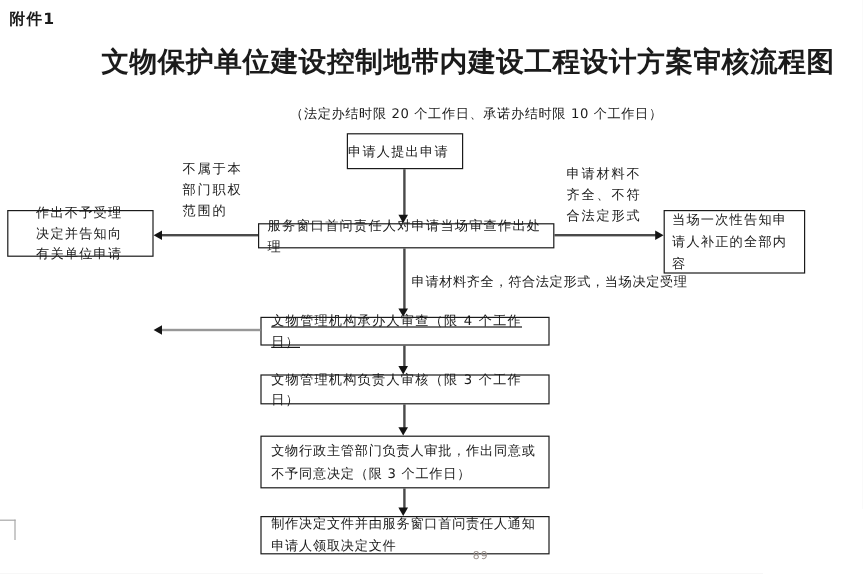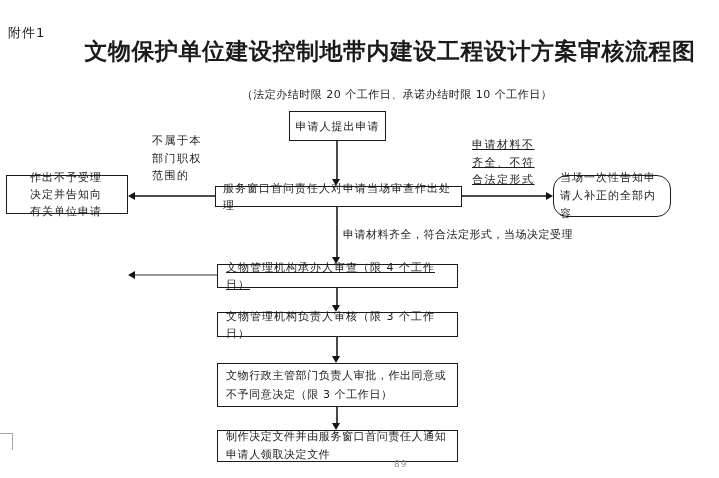--- a/index.html
+++ b/index.html
@@ -5,54 +5,54 @@
   html,body{margin:0;padding:0;background:#f2f2f2;}
   #page{
     position:relative;
     width:719px;height:478px;
     background:#ffffff;
     font-family:"DejaVu Sans","Liberation Sans",sans-serif;
     color:#1b1b1b;
     overflow:hidden;
   }
   .attachment{
-    position:absolute;left:8px;top:24px;
-    font-size:13px;font-weight:normal;letter-spacing:1px;
+    position:absolute;left:8px;top:7px;
+    font-size:13px;font-weight:bold;letter-spacing:1px;
   }
   .title{
     position:absolute;left:40px;top:36px;width:700px;
     text-align:center;
     font-family:"DejaVu Serif","Liberation Serif",serif;
     font-size:23px;font-weight:bold;letter-spacing:0.5px;
   }
   .subtitle{
     position:absolute;left:70px;top:87px;width:654px;
     text-align:center;font-size:11px;letter-spacing:0.5px;
   }
   .box{
     position:absolute;box-sizing:border-box;
     border:1.4px solid #1b1b1b;background:#fff;
     font-size:11px;line-height:17px;letter-spacing:1px;
     display:flex;align-items:center;
   }
   .box .txt{display:block;width:100%;}
-  #box-apply{left:289px;top:111px;width:97px;height:30px;justify-content:center;text-align:center;}
+  #box-apply{left:289px;top:111px;width:97px;height:30px;justify-content:center;}
   #box-window{left:215px;top:186px;width:247px;height:21px;padding-left:7px;}
   #box-reject{left:6px;top:175px;width:122px;height:39px;padding:2px 23px;line-height:17px;}
-  #box-supplement{left:553px;top:175px;width:118px;height:42px;padding:2px 6px;line-height:18px;border-radius:14px;}
+  #box-supplement{left:553px;top:175px;width:118px;height:53px;padding:2px 6px;line-height:18px;}
   #box-survey{left:6px;top:245px;width:122px;height:62px;padding:2px 5px;line-height:19px;letter-spacing:0.5px;}
   #box-handler{left:217px;top:264px;width:241px;height:24px;padding-left:8px;text-decoration:underline;}
   #box-leader{left:217px;top:312px;width:241px;height:25px;padding-left:8px;}
   #box-dept{left:217px;top:363px;width:241px;height:44px;padding:3px 8px;line-height:19px;letter-spacing:0.6px;}
   #box-make{left:217px;top:430px;width:241px;height:32px;padding:3px 8px;line-height:18px;letter-spacing:0.6px;}
   .side-label{
     position:absolute;font-size:11px;line-height:17.5px;letter-spacing:1.5px;
   }
   #label-scope{left:152px;top:132px;width:56px;}
-  #label-incomplete{left:472px;top:136px;width:70px;text-decoration:underline;}
+  #label-incomplete{left:472px;top:136px;width:70px;}
   #label-accepted{
     position:absolute;left:343px;top:227px;white-space:nowrap;
     font-size:11px;letter-spacing:0.5px;
   }
   .vline{position:absolute;width:1.5px;background:#4a4a4a;}
   .hline{position:absolute;height:1.5px;background:#4a4a4a;}
   .hline.gray{background:#979797;}
   .head-down{
     position:absolute;width:0;height:0;
     border-left:4px solid transparent;border-right:4px solid transparent;

